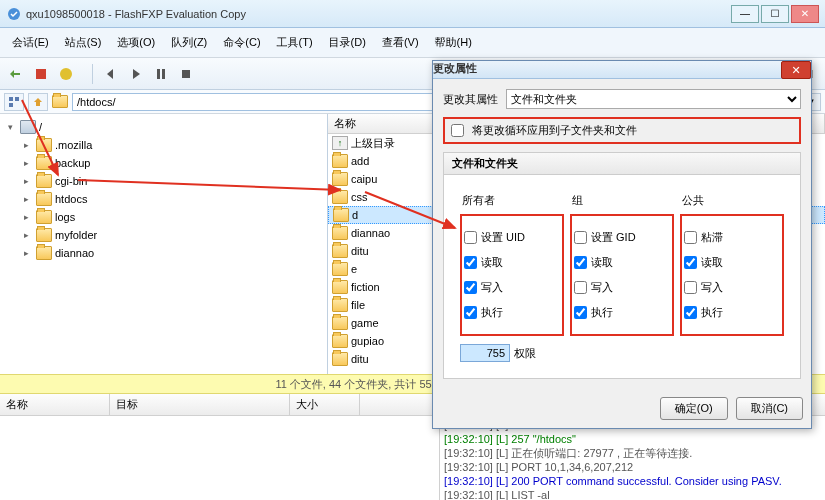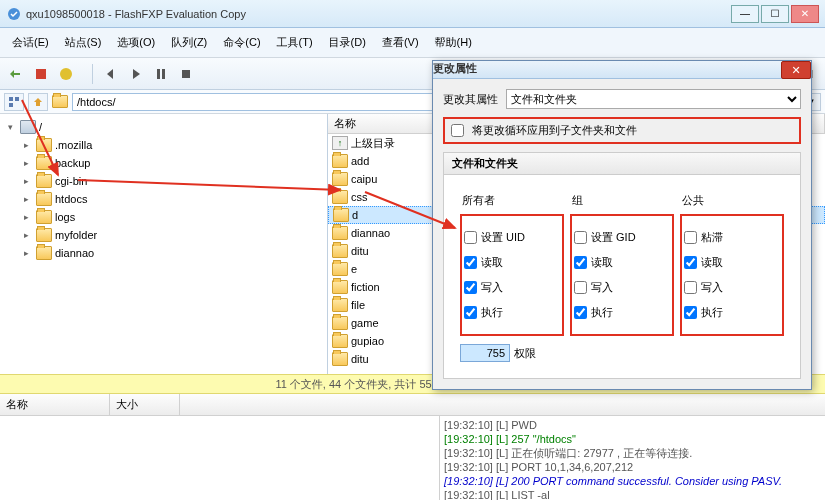--- a/index.html
+++ b/index.html
@@ -45,21 +45,21 @@
 .statusbar-y { height: 20px; background: #fdfbb0; border-top: 1px solid #e0d870; border-bottom: 1px solid #e0d870; display: flex; align-items: center; justify-content: center; color: #555; }
 
 .bottomgrid { display: flex; height: 22px; background: linear-gradient(#fdfdfd, #ececec); border-bottom: 1px solid #d0d0d0; }
 .bottomgrid .col { padding: 3px 6px; border-right: 1px solid #d0d0d0; }
 
 .logarea { display: flex; height: 110px; }
 .logleft { width: 440px; border-right: 1px solid #d0d0d0; }
 .logright { flex: 1; padding: 2px 4px; overflow: auto; font-family: Consolas, monospace; font-size: 11px; line-height: 14px; }
 .logright .line { white-space: nowrap; }
 .logright .green { color: #008000; }
-.logright .blue { color: #0000cc; font-style: italic; }
+.logright .blue { color: #0000cc; }
 .logright .dark { color: #555; }
 
 
 .dialog { position: absolute; left: 432px; top: 60px; width: 380px; background: #f0f0f0; border: 1px solid #6a8ab0; box-shadow: 2px 2px 8px rgba(0,0,0,.3); }
 .dialog .dtitle { height: 18px; background: linear-gradient(#eaf3fb, #d2e5f6); display: flex; align-items: flex-start; padding: 0 0; border-bottom: 1px solid #a0c0e0; }
 .dialog .dtitle .t { flex: 1; color: #333; font-weight: bold; }
 .dialog .dtitle .x { width: 30px; height: 18px; background: #d04030; color: #fff; display: flex; align-items: center; justify-content: center; border: 1px solid #a02010; border-radius: 2px; }
 .dialog .body { padding: 10px; }
 .dialog .row { display: flex; align-items: center; margin-bottom: 8px; gap: 8px; }
 .dialog select { flex: 1; height: 20px; border: 1px solid #aaa; background: #fff; }
@@ -319,20 +319,21 @@
       </div>
   </div>
 </div>
 
 <div class="statusbar-y">
   <span>11 个文件, 44 个文件夹, 共计 55 项, 已选定 1 项 (0 字节)</span>
 </div>
 
 <div class="bottomgrid" id="bottomgrid">
     <div class="col" style="width: 110px;">名称</div>
+    <div class="col" style="width: 180px;">目标</div>
     <div class="col" style="width: 70px;">大小</div>
   </div>
 
 <div class="logarea">
   <div class="logleft"></div>
   <div class="logright" id="logpane">
       <div class="line dark">[19:32:10] [L] PWD</div>
       <div class="line green">[19:32:10] [L] 257 "/htdocs"</div>
       <div class="line dark">[19:32:10] [L] 正在侦听端口: 27977 , 正在等待连接.</div>
       <div class="line dark">[19:32:10] [L] PORT 10,1,34,6,207,212</div>
@@ -425,20 +426,24 @@
               </div>
             </div>
           </div>
         <div class="permrow">
           <input type="text" value="755" style="">
           <span>权限</span>
         </div>
       </div>
     </div>
   </div>
+  <div class="btns">
+    <button>确定(O)</button>
+    <button>取消(C)</button>
+  </div>
 </div>
 
 <svg class="arrow" style="left:0;top:0" width="825" height="500">
   <defs>
       <marker id="ah" markerWidth="8" markerHeight="8" refX="6" refY="3" orient="auto">
         <path d="M0 0L7 3L0 6z" fill="#e03020"></path>
       </marker>
     </defs>
   <line x1="22" y1="100" x2="58" y2="175" stroke="#e03020" stroke-width="2" marker-end="url(#ah)"></line>
   <line x1="78" y1="180" x2="340" y2="190" stroke="#e03020" stroke-width="2" marker-end="url(#ah)"></line>

